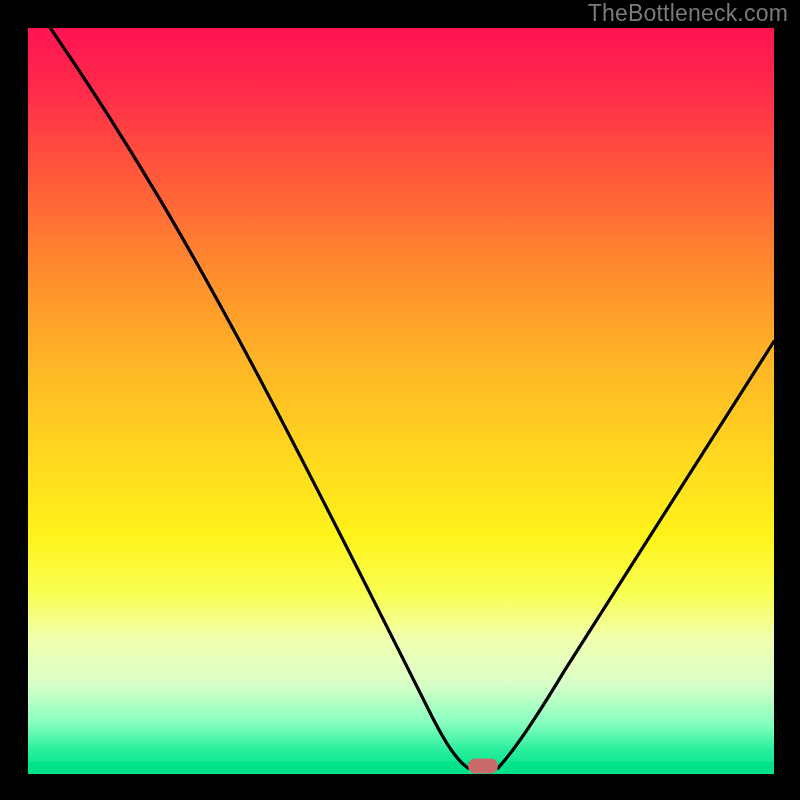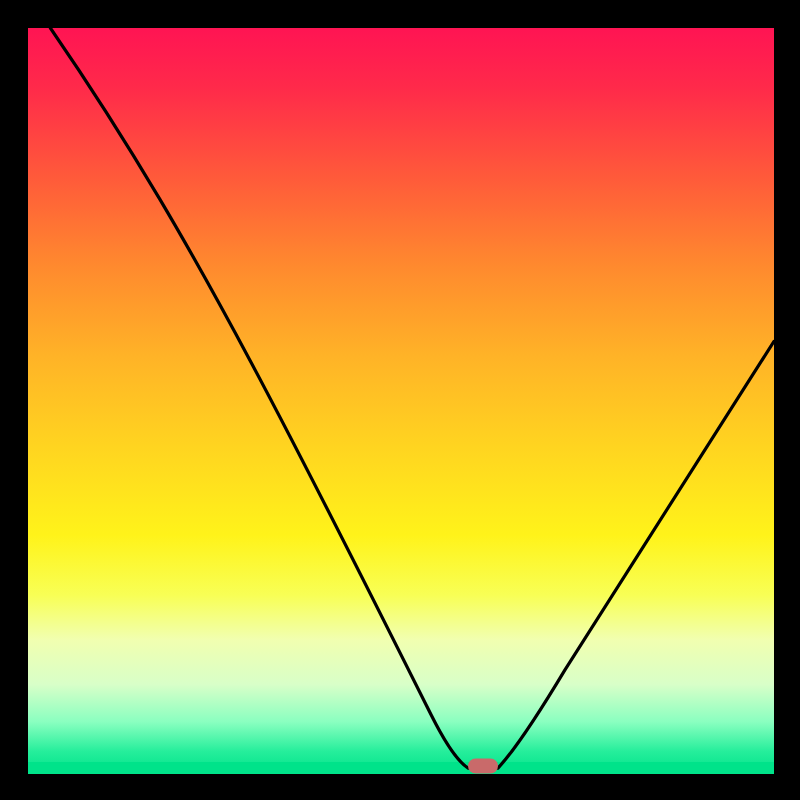--- a/index.html
+++ b/index.html
@@ -67,20 +67,21 @@
     font-weight: 500;
     color: #7a7a7a;
     letter-spacing: 0.2px;
   }
 </style>
 </head>
 <body>
 
 <div class="frame">
 
+  <div class="watermark">TheBottleneck.com</div>
 
   <div class="plot-area">
     <div class="gradient-bg"></div>
     <div class="green-band"></div>
 
     <svg class="curve" viewBox="0 0 746 746" preserveAspectRatio="none">
       <path d="M 22.38 0 C 104.44000000000001 119.36, 164.12 223.79999999999998, 223.79999999999998 335.7 C 283.48 447.59999999999997, 343.16 566.96, 402.84000000000003 686.32 Q 425.21999999999997 731.08, 440.14 740.032 L 469.98 740.032 Q 492.36 716.16, 537.12 641.56 L 746 313.32" fill="none" stroke="#000" stroke-width="3.2" stroke-linecap="round" stroke-linejoin="round"></path>
     </svg>
 
     <div class="marker" style="left: 61%; top: 98.9%;"></div>

